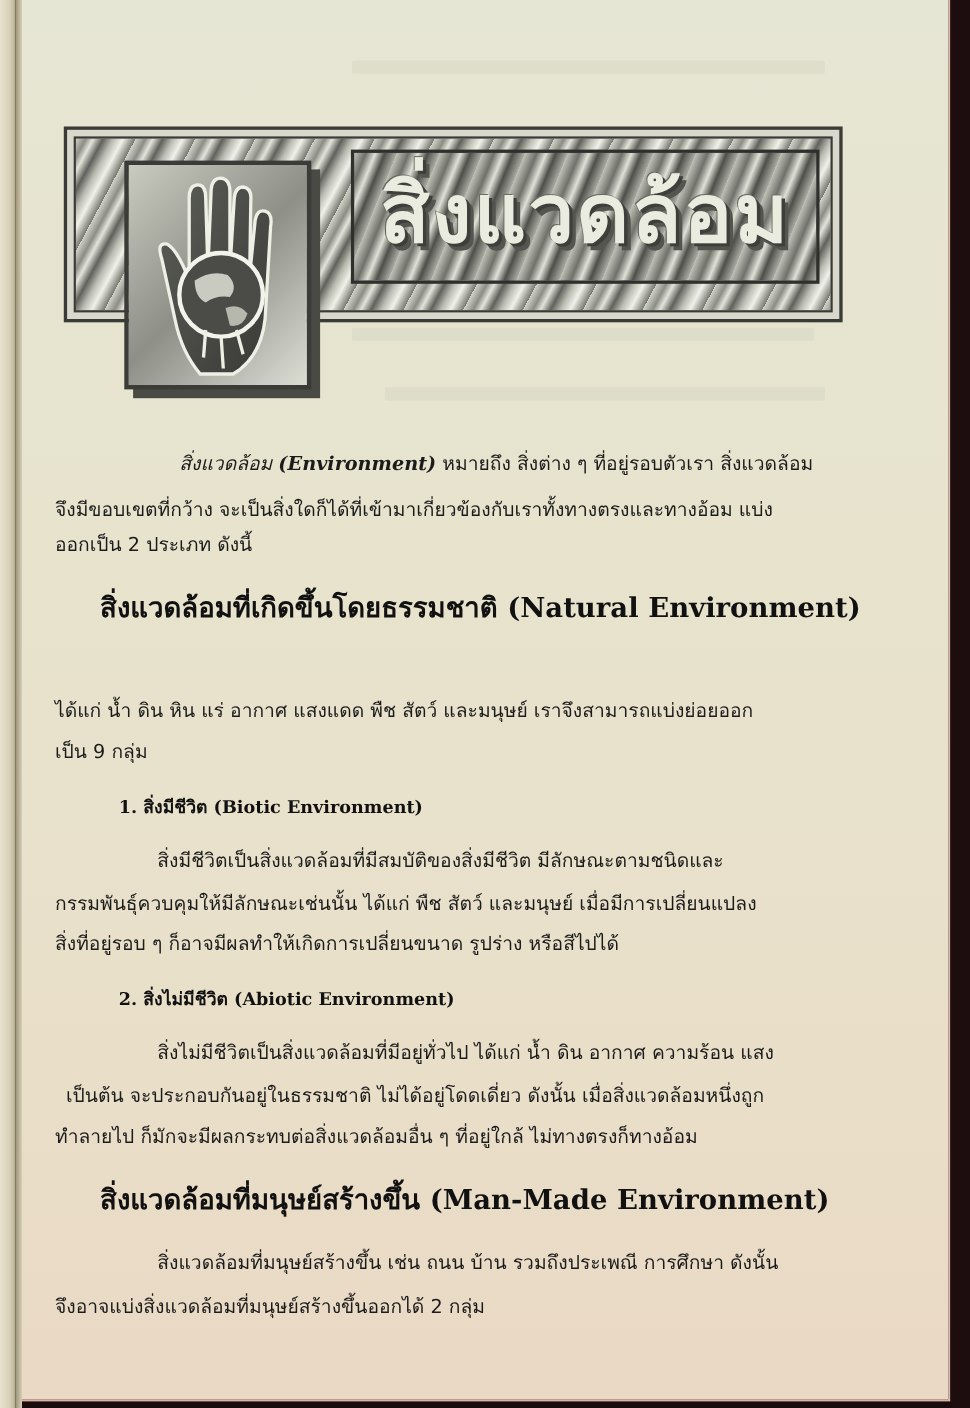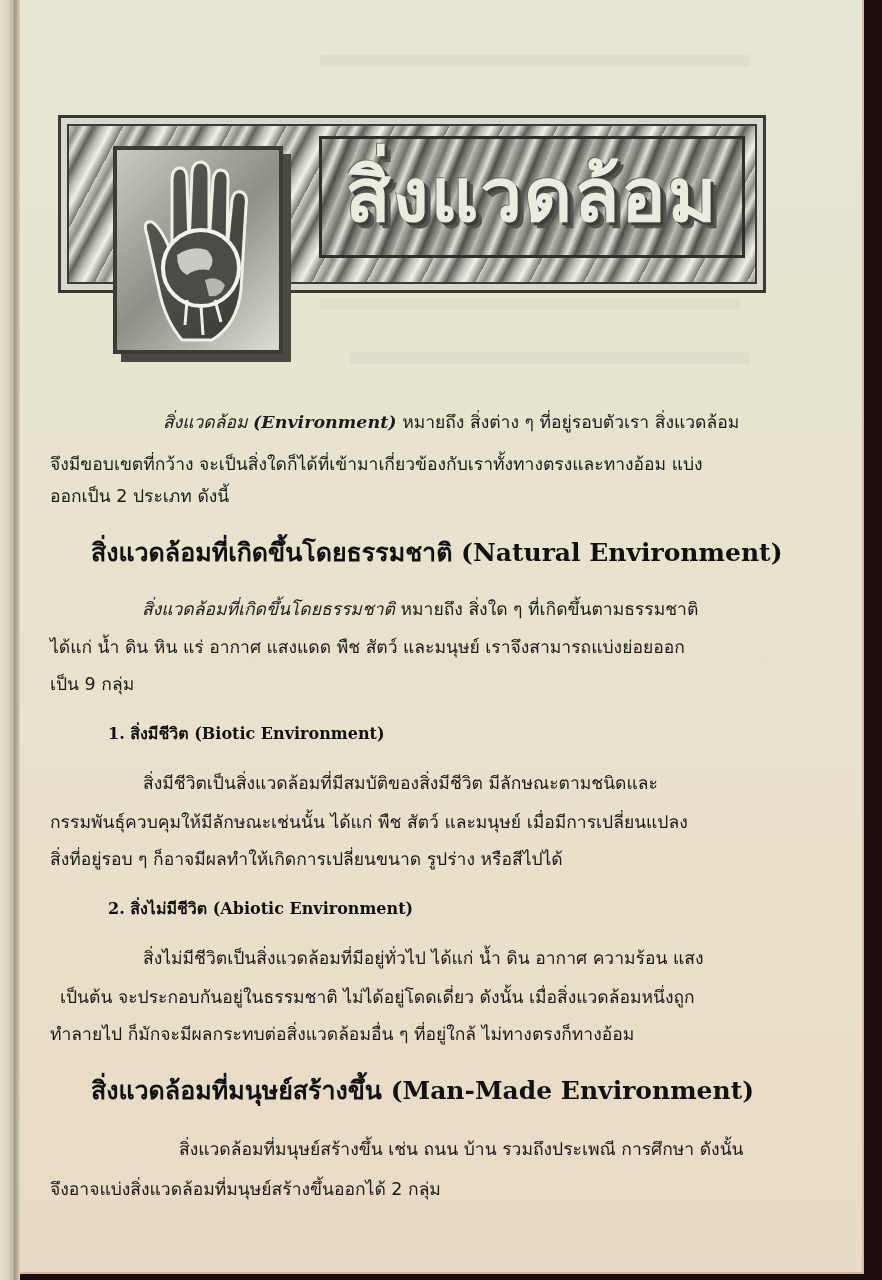--- a/index.html
+++ b/index.html
@@ -121,33 +121,30 @@
 
   <div class="t" style="left:122px;top:410px;margin-left:21px;">
     <span class="it">สิ่งแวดล้อม</span>
     <span class="itb">(Environment)</span><span> หมายถึง สิ่งต่าง ๆ ที่อยู่รอบตัวเรา สิ่งแวดล้อม</span>
   </div>
   <div class="t" style="left:30px;top:452px;">จึงมีขอบเขตที่กว้าง จะเป็นสิ่งใดก็ได้ที่เข้ามาเกี่ยวข้องกับเราทั้งทางตรงและทางอ้อม แบ่ง</div>
   <div class="t" style="left:30px;top:484px;">ออกเป็น 2 ประเภท ดังนี้</div>
 
   <div class="h" style="left:30px;top:538px;">สิ่งแวดล้อมที่เกิดขึ้นโดยธรรมชาติ (Natural Environment)</div>
 
-  <div class="t" style="left:122px;top:597px;">
-    <span class="it">สิ่งแวดล้อมที่เกิดขึ้นโดยธรรมชาติ</span><span> หมายถึง สิ่งใด ๆ ที่เกิดขึ้นตามธรรมชาติ</span>
-  </div>
   <div class="t" style="left:30px;top:635px;">ได้แก่ น้ำ ดิน หิน แร่ อากาศ แสงแดด พืช สัตว์ และมนุษย์ เราจึงสามารถแบ่งย่อยออก</div>
   <div class="t" style="left:30px;top:672px;">เป็น 9 กลุ่ม</div>
 
   <div class="sh" style="left:88px;top:720px;">1. สิ่งมีชีวิต (Biotic Environment)</div>
   <div class="t" style="left:123px;top:771px;">สิ่งมีชีวิตเป็นสิ่งแวดล้อมที่มีสมบัติของสิ่งมีชีวิต    มีลักษณะตามชนิดและ</div>
   <div class="t" style="left:30px;top:810px;">กรรมพันธุ์ควบคุมให้มีลักษณะเช่นนั้น ได้แก่ พืช สัตว์ และมนุษย์ เมื่อมีการเปลี่ยนแปลง</div>
   <div class="t" style="left:30px;top:847px;">สิ่งที่อยู่รอบ ๆ ก็อาจมีผลทำให้เกิดการเปลี่ยนขนาด รูปร่าง หรือสีไปได้</div>
 
   <div class="sh" style="left:88px;top:895px;">2. สิ่งไม่มีชีวิต (Abiotic Environment)</div>
   <div class="t" style="left:123px;top:946px;">สิ่งไม่มีชีวิตเป็นสิ่งแวดล้อมที่มีอยู่ทั่วไป ได้แก่ น้ำ ดิน อากาศ ความร้อน แสง</div>
   <div class="t" style="left:30px;top:985px;margin-left:10px;">เป็นต้น จะประกอบกันอยู่ในธรรมชาติ ไม่ได้อยู่โดดเดี่ยว ดังนั้น เมื่อสิ่งแวดล้อมหนึ่งถูก</div>
   <div class="t" style="left:30px;top:1022px;">ทำลายไป ก็มักจะมีผลกระทบต่อสิ่งแวดล้อมอื่น ๆ ที่อยู่ใกล้ ไม่ทางตรงก็ทางอ้อม</div>
 
   <div class="h" style="left:30px;top:1076px;">สิ่งแวดล้อมที่มนุษย์สร้างขึ้น (Man-Made Environment)</div>
-  <div class="t" style="left:123px;top:1137px;margin-left:36px;">สิ่งแวดล้อมที่มนุษย์สร้างขึ้น เช่น ถนน บ้าน รวมถึงประเพณี การศึกษา ดังนั้น</div>
+  <div class="t" style="left:123px;top:1137px;">สิ่งแวดล้อมที่มนุษย์สร้างขึ้น เช่น ถนน บ้าน รวมถึงประเพณี การศึกษา ดังนั้น</div>
   <div class="t" style="left:30px;top:1177px;">จึงอาจแบ่งสิ่งแวดล้อมที่มนุษย์สร้างขึ้นออกได้ 2 กลุ่ม</div>
 </div>
 <div class="dark-edge"></div>
 
 </body></html>

